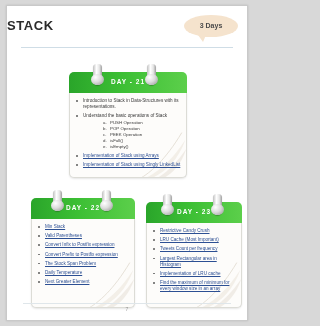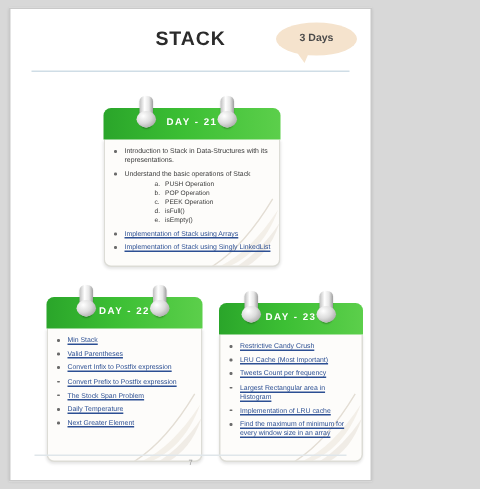--- a/index.html
+++ b/index.html
@@ -11,21 +11,21 @@
   .page{
     position:absolute;left:6px;top:5px;width:240px;height:314px;
     background:#ffffff;
     border:1px solid #c9c9c9;
     box-shadow:0 0 2px rgba(0,0,0,.12);
     overflow:hidden;
   }
   
   .head{position:relative;height:44px;}
   .title{
-    position:absolute;left:0;right:0;top:12px;text-align:center;
+    position:absolute;left:0;right:0;top:12px;text-align:left;
     font-size:13px;font-weight:bold;letter-spacing:.6px;color:#2b2b2b;
   }
   .bubble{
     position:absolute;right:9px;top:9px;width:54px;height:22px;
     background:#f5e3cd;border-radius:50%/50%;
   }
   .bubble .btxt{
     display:block;text-align:center;line-height:22px;
     font-size:7px;color:#4a4a4a;font-weight:bold;
   }

